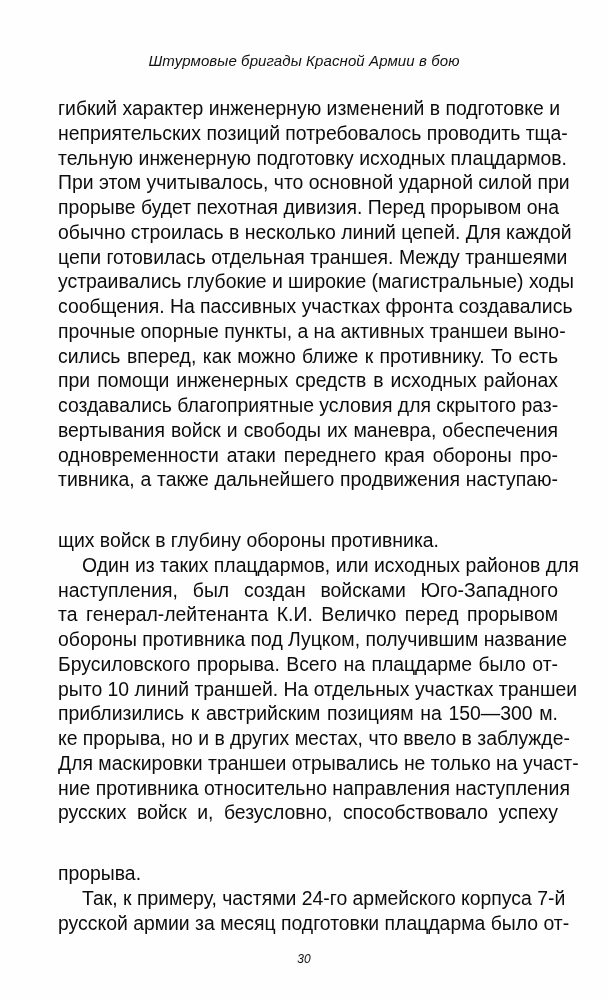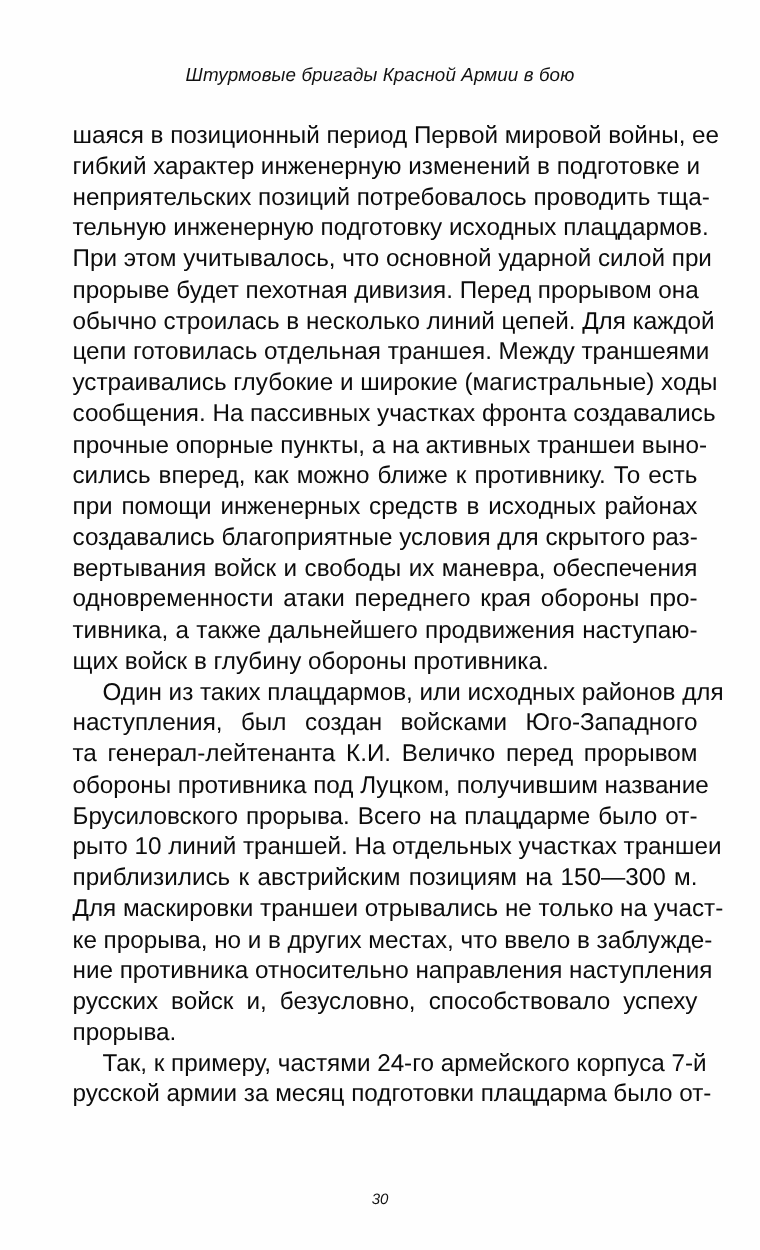--- a/index.html
+++ b/index.html
@@ -9,37 +9,36 @@
     position: absolute; top: 52px; left: 0; width: 608px; text-align: center;
     font-family: "Liberation Sans", sans-serif; font-style: italic;
     font-size: 15px; color: #111; letter-spacing: 0.1px;
   }
   .body-text {
     position: absolute; left: 58px; top: 96px; width: 500px;
     font-family: "Liberation Sans", sans-serif; font-size: 19.4px;
     line-height: 24.75px; color: #0c0c0c;
   }
   .line { display: block; white-space: nowrap; text-align: justify; text-align-last: justify; height: 24.75px; }
-  .line.last { text-align-last: left; }
+  .line.last { text-align-last: left; margin-top: 36px; }
   .line.indent { padding-left: 24px; }
   .page-number {
     position: absolute; top: 952px; left: 0; width: 608px; text-align: center;
     font-family: "Liberation Sans", sans-serif; font-style: italic; font-size: 12px; color: #111;
   }
 </style>
 </head>
 <body>
 
 <div class="page">
   <div class="running-head">Штурмовые бригады Красной Армии в бою</div>
 
   <div class="body-text">
 
     <div>
-      <span class="line">шаяся в позиционный период Первой мировой войны, ее</span>
       <span class="line">гибкий характер инженерную изменений в подготовке и</span>
       <span class="line">неприятельских позиций потребовалось проводить тща-</span>
       <span class="line">тельную инженерную подготовку исходных плацдармов.</span>
       <span class="line">При этом учитывалось, что основной ударной силой при</span>
       <span class="line">прорыве будет пехотная дивизия. Перед прорывом она</span>
       <span class="line">обычно строилась в несколько линий цепей. Для каждой</span>
       <span class="line">цепи готовилась отдельная траншея. Между траншеями</span>
       <span class="line">устраивались глубокие и широкие (магистральные) ходы</span>
       <span class="line">сообщения. На пассивных участках фронта создавались</span>
       <span class="line">прочные опорные пункты, а на активных траншеи выно-</span>
@@ -53,22 +52,22 @@
     </div>
 
     <div>
       <span class="line indent">Один из таких плацдармов, или исходных районов для</span>
       <span class="line">наступления, был создан войсками Юго-Западного</span>
       <span class="line">та генерал-лейтенанта К.И. Величко перед прорывом</span>
       <span class="line">обороны противника под Луцком, получившим название</span>
       <span class="line">Брусиловского прорыва. Всего на плацдарме было от-</span>
       <span class="line">рыто 10 линий траншей. На отдельных участках траншеи</span>
       <span class="line">приблизились к австрийским позициям на 150—300 м.</span>
+      <span class="line">ке прорыва, но и в других местах, что ввело в заблужде-</span>
       <span class="line">Для маскировки траншеи отрывались не только на участ-</span>
-      <span class="line">ке прорыва, но и в других местах, что ввело в заблужде-</span>
       <span class="line">ние противника относительно направления наступления</span>
       <span class="line">русских войск и, безусловно, способствовало успеху</span>
       <span class="line last">прорыва.</span>
     </div>
 
     <div>
       <span class="line indent">Так, к примеру, частями 24-го армейского корпуса 7-й</span>
       <span class="line">русской армии за месяц подготовки плацдарма было от-</span>
     </div>
   </div>

